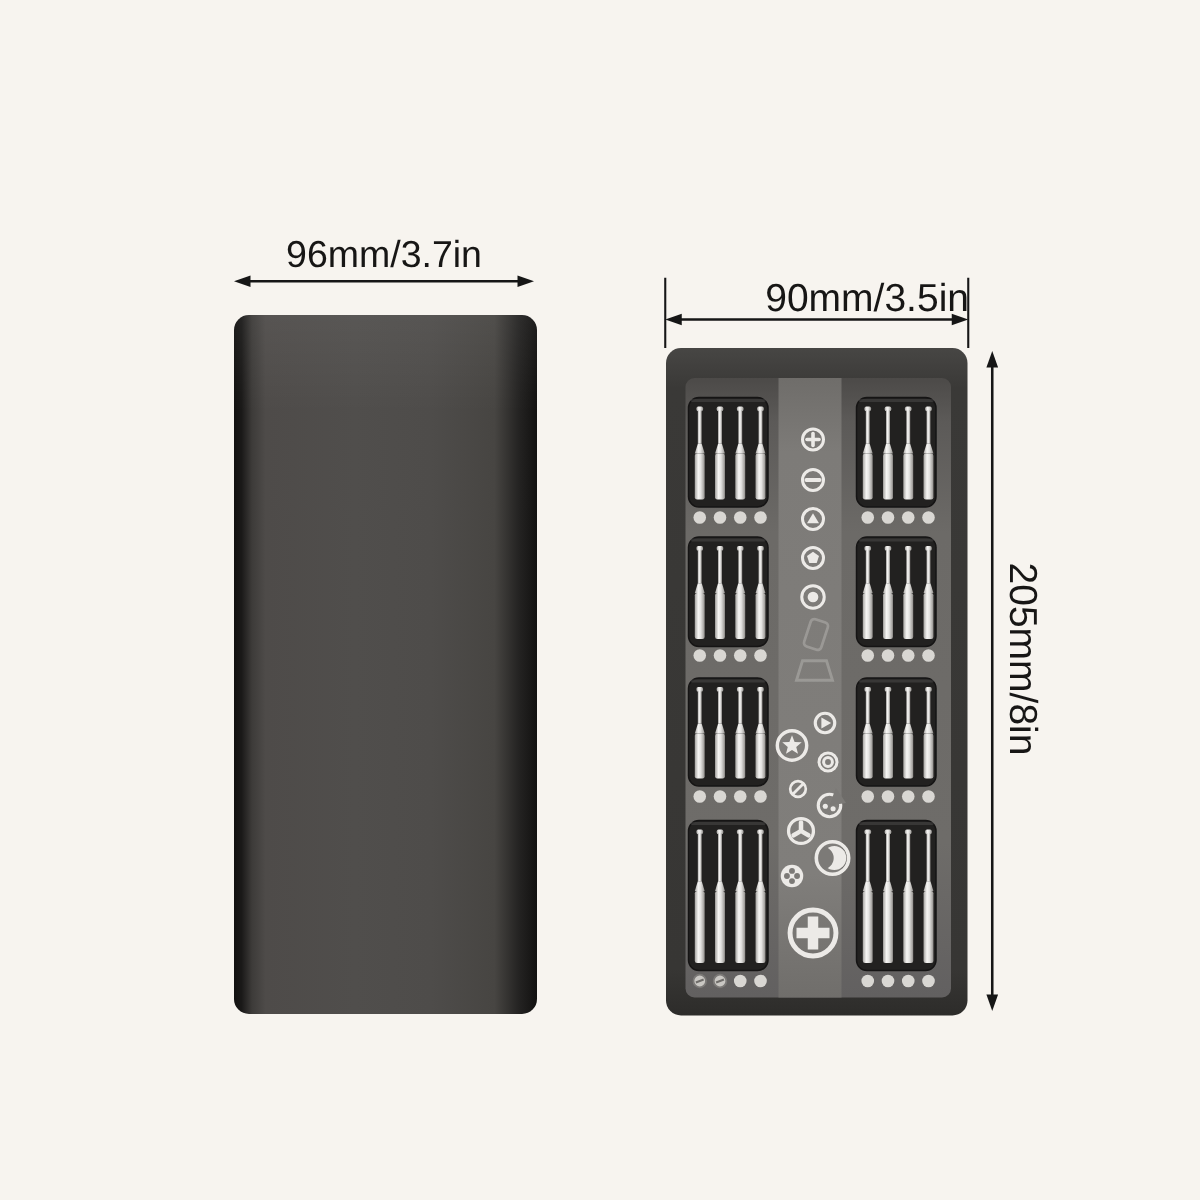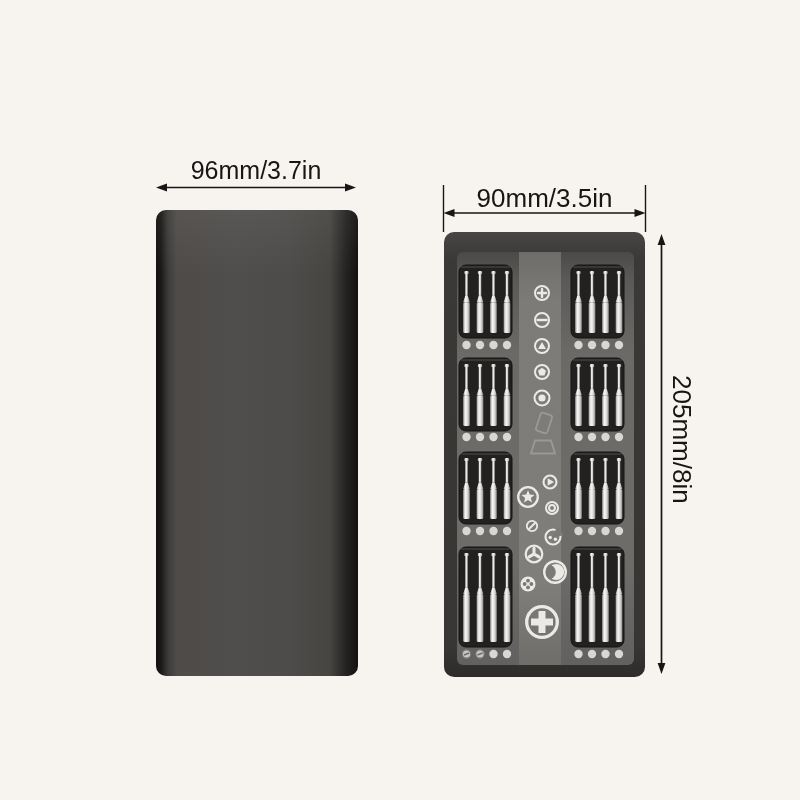--- a/index.html
+++ b/index.html
@@ -8,21 +8,21 @@
     background:#f7f4ef;
     font-family:"Liberation Sans","DejaVu Sans",sans-serif;
     position:relative;
   }
   .stage{position:absolute;left:0;top:0;width:800px;height:800px;}
 
   .dim-label{
     position:absolute;color:#171615;font-weight:400;white-space:nowrap;
   }
   .dim-label.horiz-left{left:157px;top:156px;width:198px;text-align:center;font-size:25px;}
-  .dim-label.horiz-right{left:443px;top:183px;width:203px;text-align:center;font-size:26px;}
+  .dim-label.horiz-right{left:443px;top:183px;width:203px;text-align:right;font-size:26px;}
   .dim-label.vert{
     left:666px;top:375px;font-size:26px;
     writing-mode:vertical-rl;text-orientation:mixed;
   }
 
   .dim-arrow{position:absolute;display:block;}
   #arrow-left{left:156px;top:181px;}
   #arrow-right{left:442px;top:185px;}
   #arrow-vert{left:655px;top:234px;}
 

